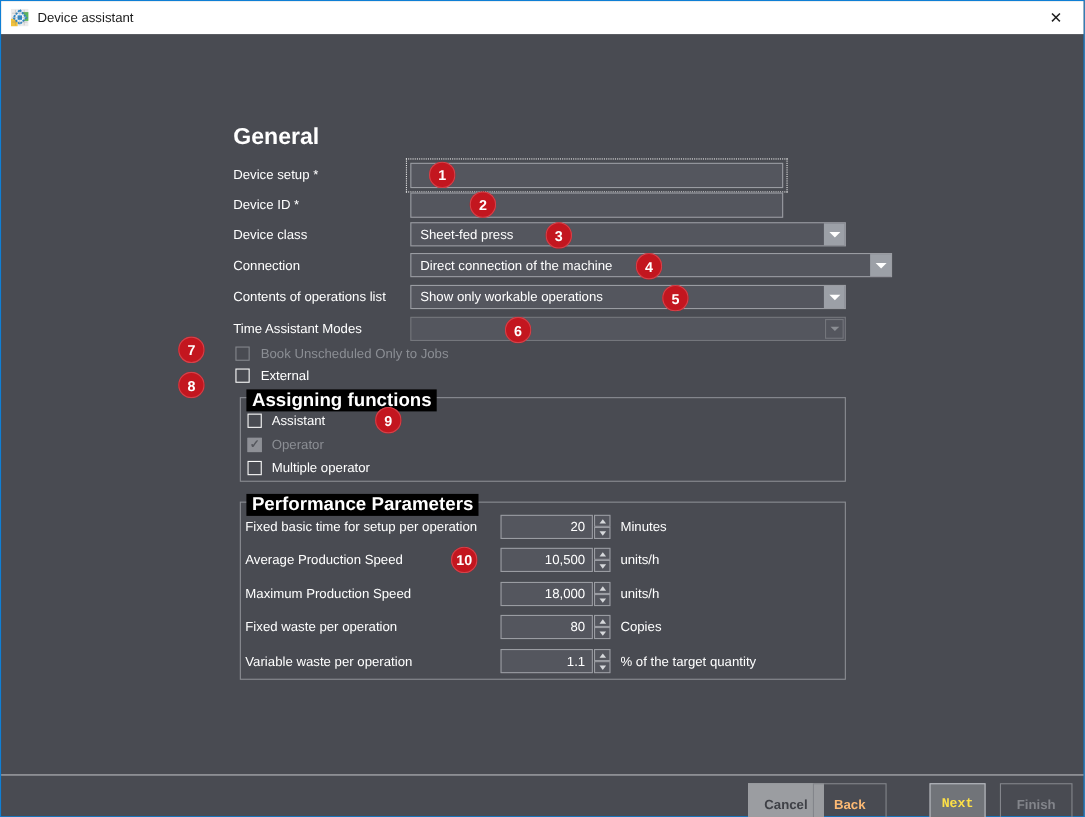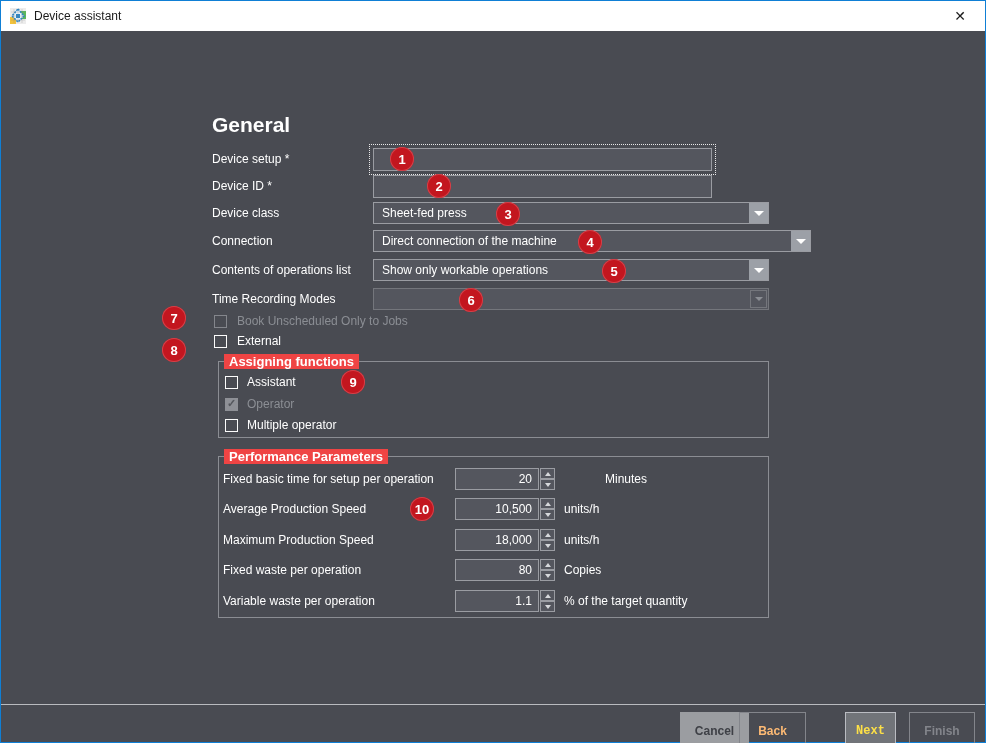--- a/index.html
+++ b/index.html
@@ -25,22 +25,22 @@
                display:flex;align-items:center;justify-content:center;}
   .tri-down{width:0;height:0;border-left:5px solid transparent;border-right:5px solid transparent;border-top:5px solid #ffffff;}
   .combo.disabled{border-color:#74767c;}
   .combo.disabled .combo-arrow{background:transparent;border:1px solid #74767c;right:1px;top:1px;bottom:1px;width:15px;}
   .combo.disabled .tri-down{border-left-width:4px;border-right-width:4px;border-top:4px solid #8b8e94;}
   .cb{position:absolute;width:13px;height:13px;border:1px solid #fbfbfb;box-sizing:border-box;background:transparent;}
   .cb.dim{border-color:#84868c;}
   .cb.checked-dim{background:#8e9096;border-color:#8e9096;}
   .cb.checked-dim::after{content:"\2713";position:absolute;left:1px;top:-2px;color:#55575d;font-size:11px;font-weight:bold;}
   .groupbox{position:absolute;border:1px solid #8b8d93;box-sizing:border-box;}
-  .group-title{position:absolute;top:-8px;left:5px;padding:0 5px;background:#ef4444;color:#ffffff;
-               font-size:13px;font-weight:bold;white-space:nowrap;}
+  .group-title{position:absolute;top:-8px;left:5px;padding:0 5px;background:#000000;color:#ffffff;
+               font-size:17px;font-weight:bold;white-space:nowrap;}
   .spin-input{position:absolute;box-sizing:border-box;width:84px;height:22px;background:#54565e;border:1px solid #9a9ca2;
               color:#ffffff;font-family:"Liberation Sans",sans-serif;font-size:12px;text-align:right;padding:0 6px;}
   .spin-btn{position:absolute;width:15px;height:11px;box-sizing:border-box;background:#54565e;border:1px solid #9a9ca2;
             display:flex;align-items:center;justify-content:center;}
   .tri-up-sm{width:0;height:0;border-left:3px solid transparent;border-right:3px solid transparent;border-bottom:4px solid #d6d8db;}
   .tri-dn-sm{width:0;height:0;border-left:3px solid transparent;border-right:3px solid transparent;border-top:4px solid #d6d8db;}
   .badge{position:absolute;width:24px;height:24px;border-radius:50%;background:#c3161f;color:#ffffff;
          font-size:13px;font-weight:bold;display:flex;align-items:center;justify-content:center;
          box-shadow:inset 0 0 0 1px #d2434b;}
   
@@ -97,21 +97,21 @@
   </div>
 
   <div class="lbl" style="left:211px;top:258px;line-height:22px;">Contents of operations list</div>
   <div class="combo" style="left:372px;top:258px;width:396px;">
     <span class="combo-text">Show only workable operations</span>
     <span class="combo-arrow">
         <span class="tri-down"></span>
       </span>
   </div>
 
-  <div class="lbl" style="left:211px;top:287px;line-height:22px;">Time Recording Modes</div>
+  <div class="lbl" style="left:211px;top:287px;line-height:22px;">Time Assistant Modes</div>
   <div class="combo disabled" style="left:372px;top:287px;width:396px;">
     <span class="combo-text"></span>
     <span class="combo-arrow">
         <span class="tri-down"></span>
       </span>
   </div>
 
   <div class="cb dim" style="left:213px;top:314px;"></div>
   <div class="lbl dim" style="left:236px;top:313px;line-height:14px;">Book Unscheduled Only to Jobs</div>
 
@@ -133,21 +133,21 @@
   </div>
 
   <div class="lbl" style="left:222px;top:467px;line-height:22px;">Fixed basic time for setup per operation</div>
   <input class="spin-input" style="left: 454px; top: 467px;" value="20">
   <div class="spin-btn" style="left:539px;top:467px;">
       <span class="tri-up-sm"></span>
     </div>
   <div class="spin-btn" style="left:539px;top:478px;">
       <span class="tri-dn-sm"></span>
     </div>
-  <div class="lbl" style="left:563px;top:467px;line-height:22px;margin-left:41px;">Minutes</div>
+  <div class="lbl" style="left:563px;top:467px;line-height:22px;">Minutes</div>
 
   <div class="lbl" style="left:222px;top:497px;line-height:22px;">Average Production Speed</div>
   <input class="spin-input" style="left: 454px; top: 497px;" value="10,500">
   <div class="spin-btn" style="left:539px;top:497px;">
       <span class="tri-up-sm"></span>
     </div>
   <div class="spin-btn" style="left:539px;top:508px;">
       <span class="tri-dn-sm"></span>
     </div>
   <div class="lbl" style="left:563px;top:497px;line-height:22px;">units/h</div>

